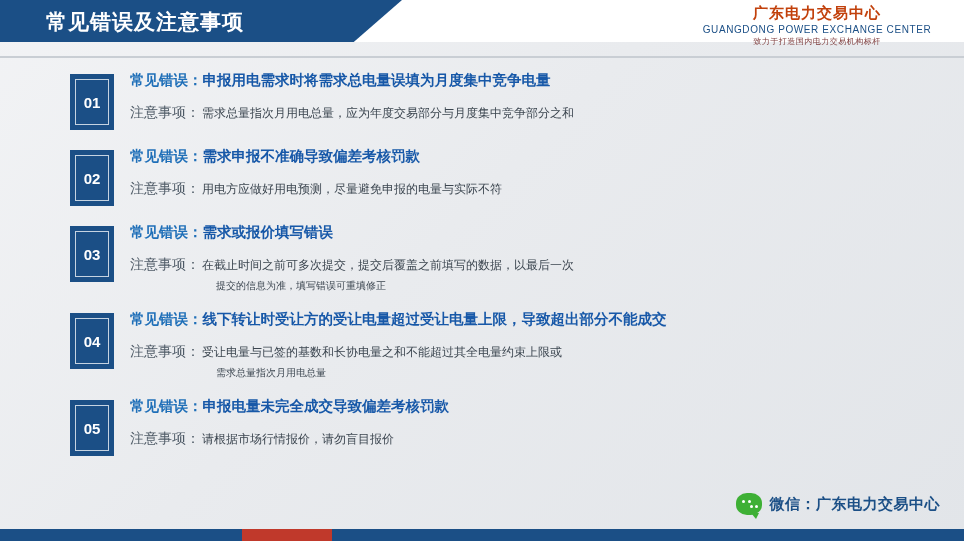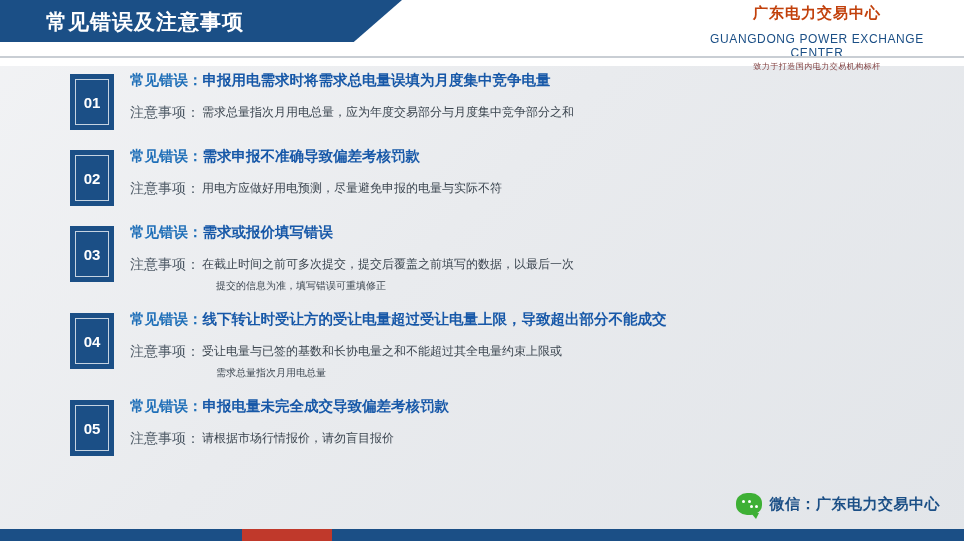--- a/index.html
+++ b/index.html
@@ -14,21 +14,21 @@
     width: 964px;
     height: 541px;
     background: linear-gradient(135deg, #f2f3f5 0%, #e9ebee 45%, #e2e5e9 100%);
   }
 
   
   .header {
     position: absolute;
     top: 0; left: 0;
     width: 964px;
-    height: 66px;
+    height: 42px;
     background: #ffffff;
   }
   .header-band {
     position: absolute;
     top: 0; left: 0;
     width: 402px;
     height: 42px;
     background: #1b4f86;
     clip-path: polygon(0 0, 100% 0, 88% 100%, 0% 100%);
   }
@@ -49,23 +49,23 @@
     width: 250px;
   }
   .logo-cn {
     color: #c2410c;
     font-size: 15px;
     font-weight: bold;
     letter-spacing: 1px;
   }
   .logo-en {
     color: #1b4f86;
-    font-size: 12px;
+    font-size: 10px;
     letter-spacing: 0.6px;
-    margin-top: 9px;
+    margin-top: 1px;
   }
   .logo-sub {
     color: #7d3a3a;
     font-size: 8px;
     letter-spacing: 0.5px;
     margin-top: 1px;
   }
   .header-rule {
     position: absolute;
     left: 0; top: 56px;
@@ -107,21 +107,21 @@
     left: 5px; top: 5px;
     right: 5px; bottom: 5px;
     border: 1px solid rgba(255,255,255,0.75);
   }
   .row-text {
     margin-left: 16px;
     padding-top: 1px;
   }
   .line {
     display: flex;
-    align-items: flex-start;
+    align-items: center;
     white-space: nowrap;
   }
   .lbl {
     color: #1f6fb8;
     font-size: 14.5px;
     font-weight: bold;
     flex: 0 0 auto;
   }
   .err-val {
     color: #1758a8;

